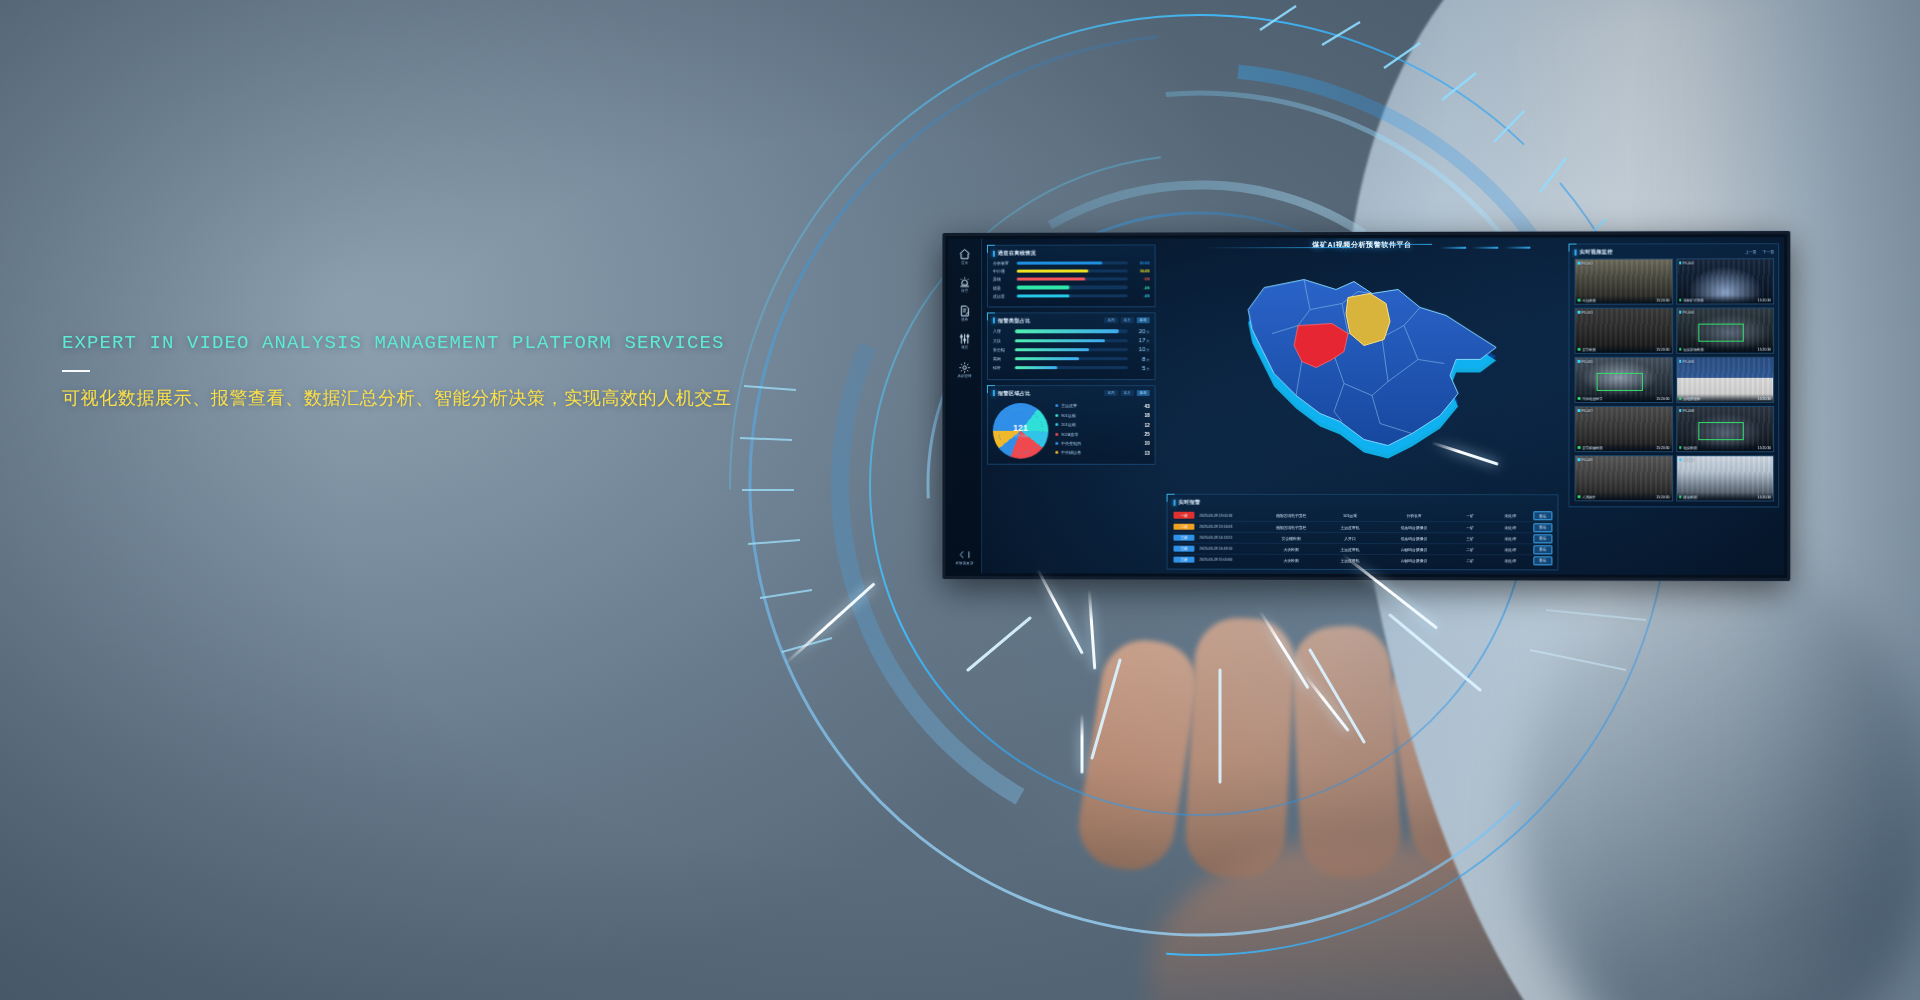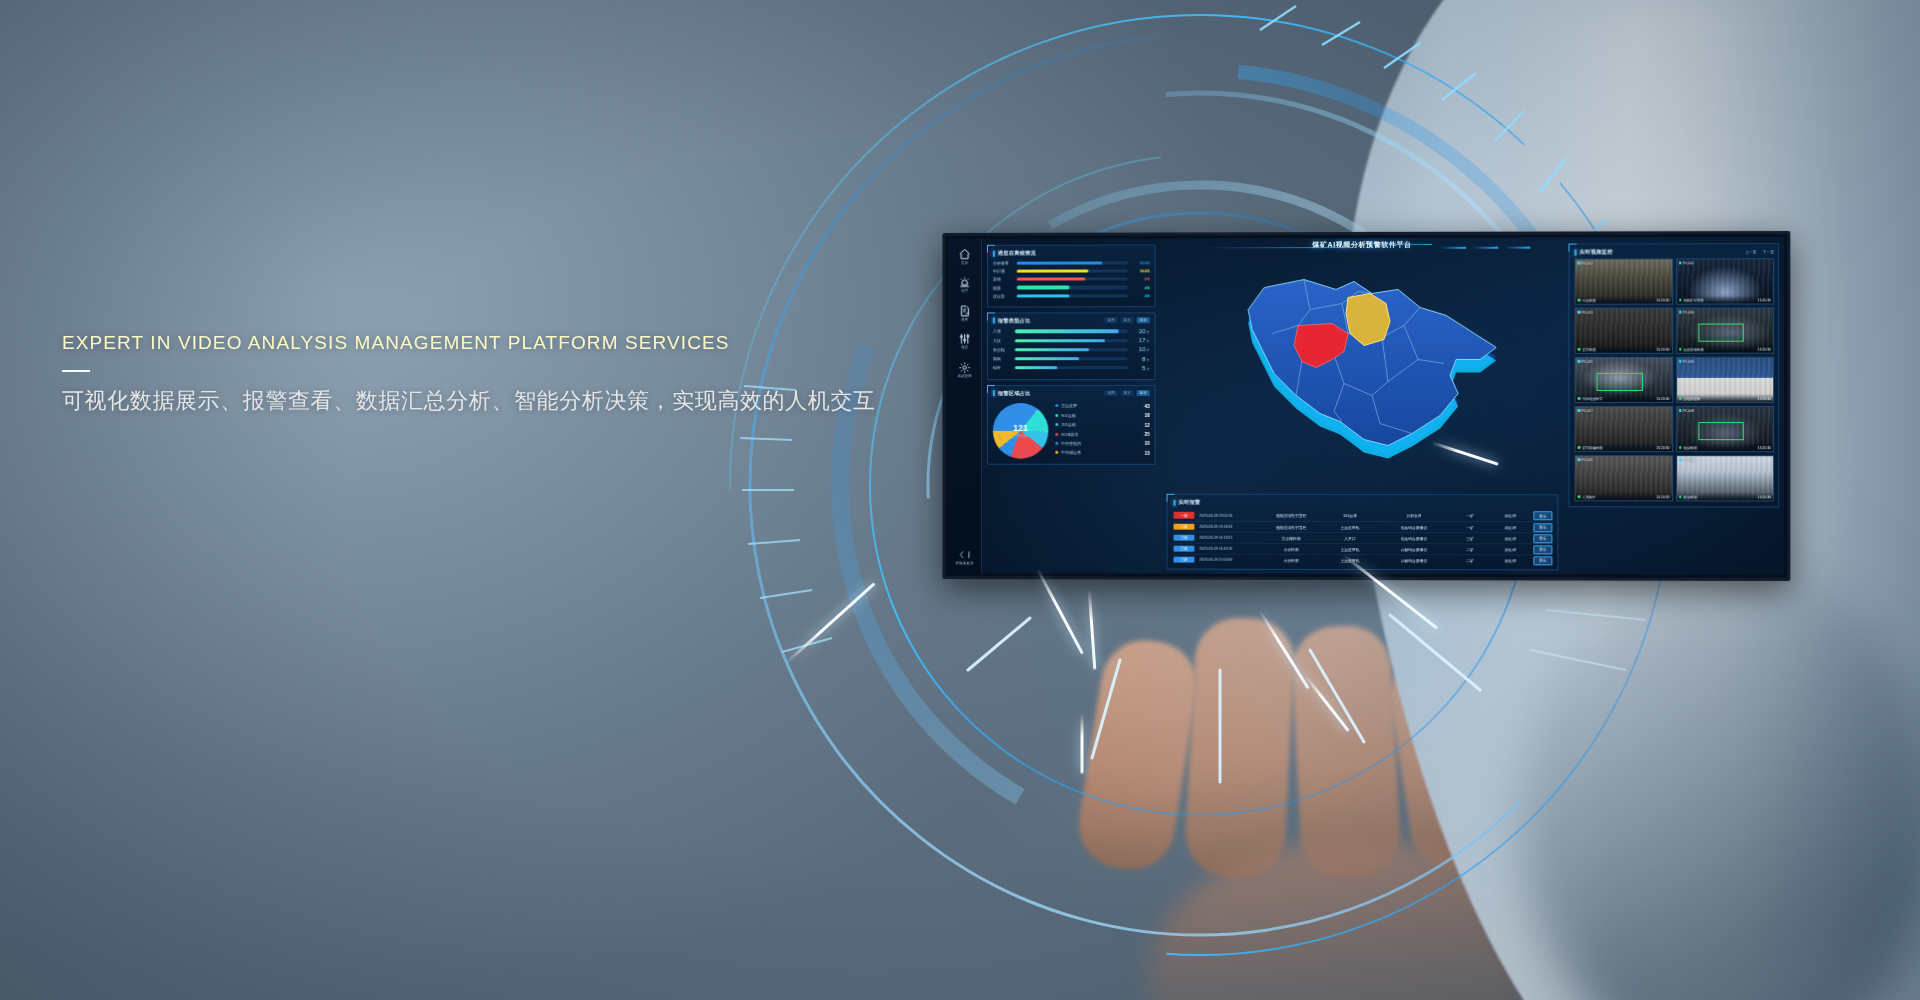--- a/index.html
+++ b/index.html
@@ -260,25 +260,26 @@
   }
   .ln { position:absolute; height:1px; background:linear-gradient(90deg, rgba(47,168,238,0), #2fa8ee); }
 
   
   #copy { position:absolute; left:62px; top:320px; width:820px; z-index:5; }
   .h1 {
     font-size:55px; font-weight:bold; color:#ffffff; letter-spacing:2px;
     line-height:1.12; text-shadow:0 2px 14px rgba(25,45,65,.45);
   }
   .h2 {
-    margin-top:12px; font-size:19px; color:#fef9c3; letter-spacing:1.1px;
+    margin-top:12px; font-size:19px; color:#5eead4; letter-spacing:1.1px;
     text-shadow:0 1px 6px rgba(25,45,65,.4);
+    font-family:Liberation Mono, monospace;
   }
   .rule { margin:16px 0 14px; width:28px; height:2px; background:#ffffff; opacity:.95; }
-  .h3 { font-size:22px; color:#e5e5e5; letter-spacing:.6px; text-shadow:0 1px 6px rgba(25,45,65,.4); }
+  .h3 { font-size:18px; color:#fde047; letter-spacing:.6px; text-shadow:0 1px 6px rgba(25,45,65,.4); }
 </style>
 </head>
 <body>
 
 <div id="bg">
   <div class="bg-base"></div>
   <div class="hand"></div>
   <div class="finger f1"></div>
   <div class="finger f2"></div>
   <div class="finger f3"></div>

